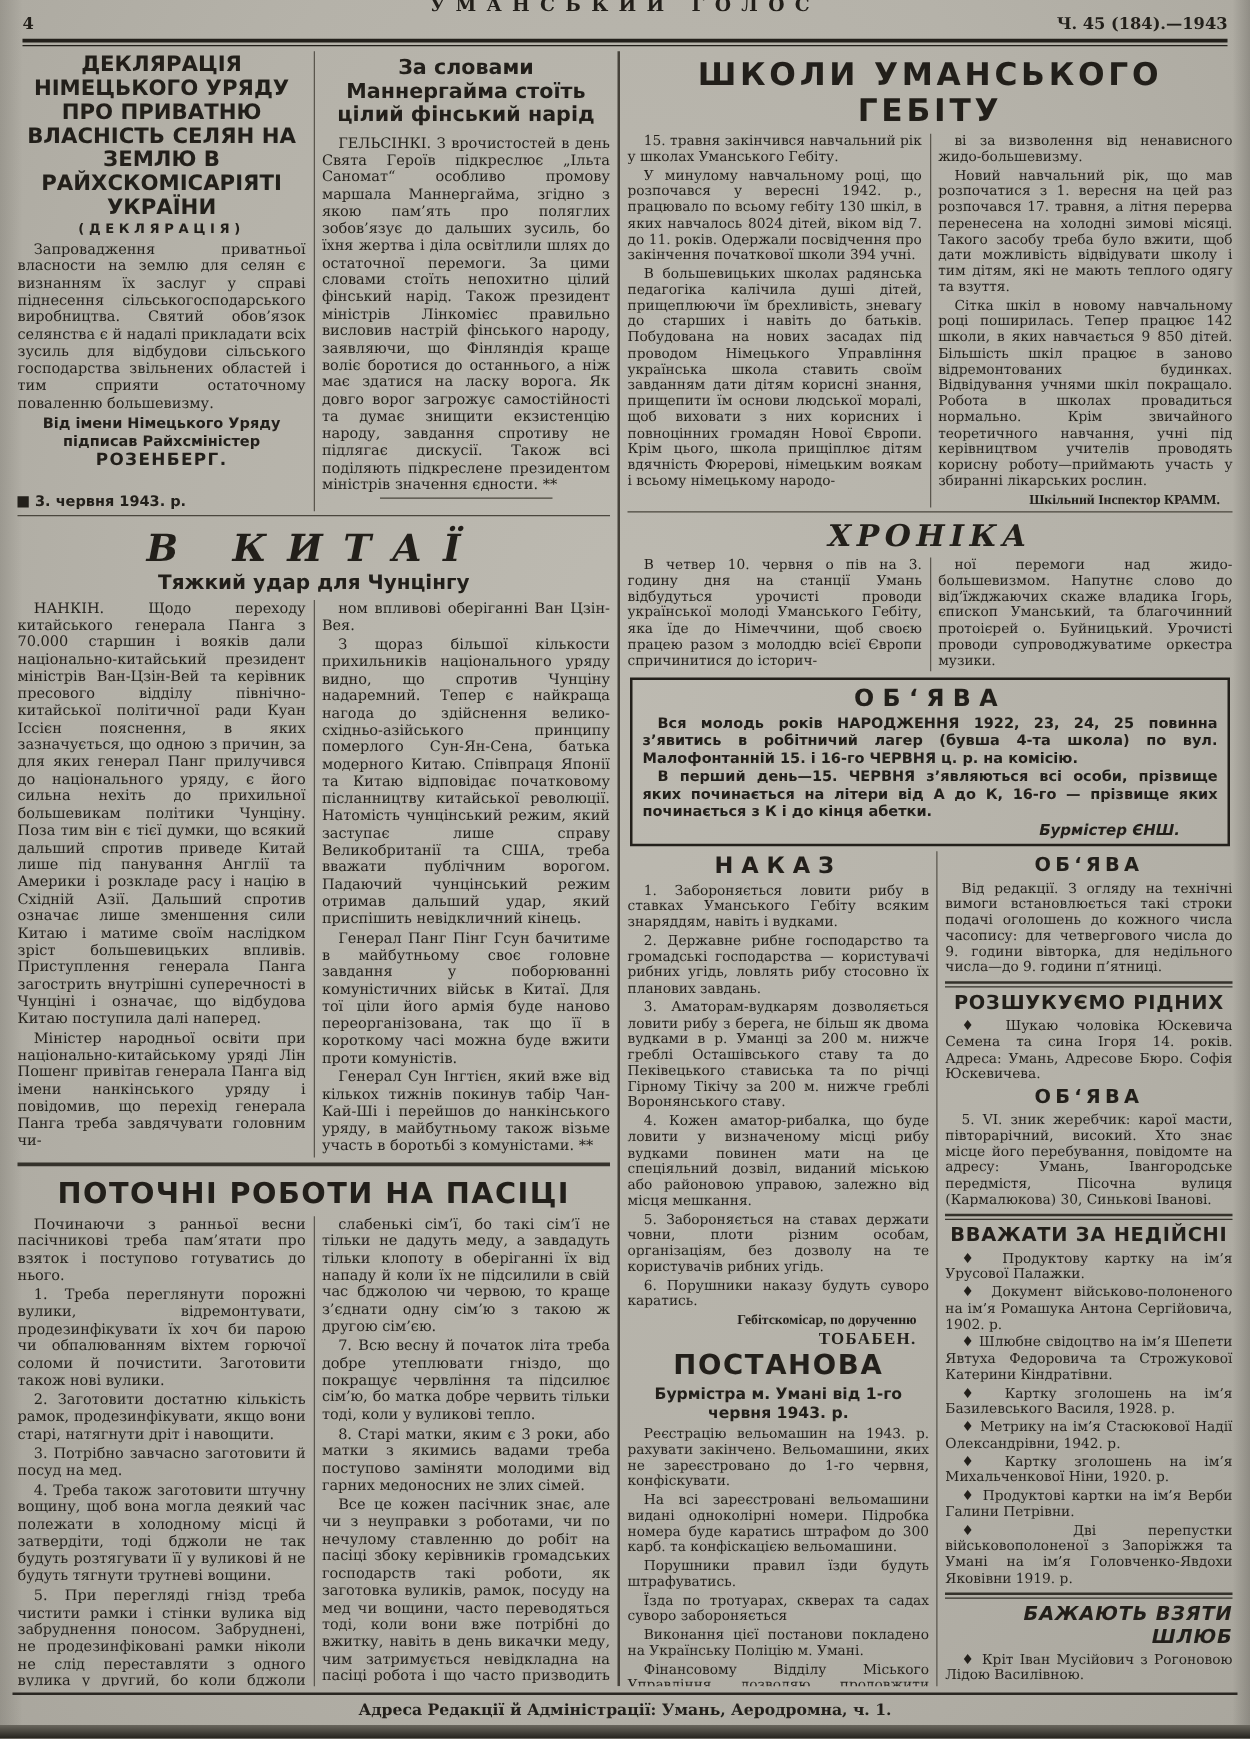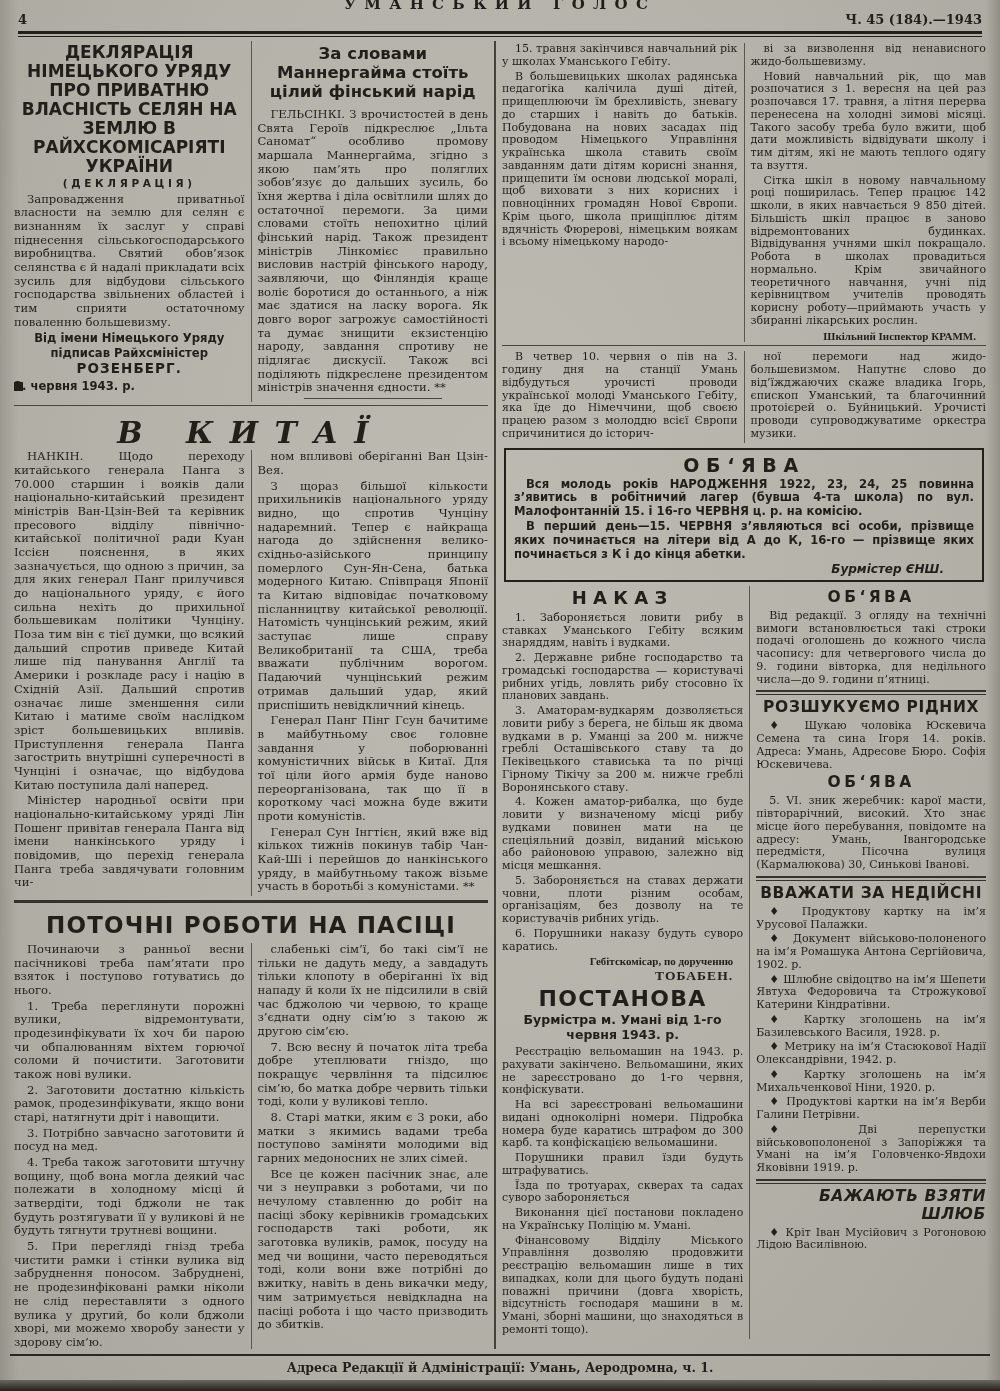--- a/index.html
+++ b/index.html
@@ -50,21 +50,21 @@
   .post-sub{font-size:12.5px;margin:0 0 4px;}
   .right-title{font-size:15.5px;letter-spacing:.22em;margin:3px 0 3px;}
   .right-title-plain{font-size:15.5px;letter-spacing:.04em;margin:3px 0 3px;}
   .marriage-title{font-style:italic;font-size:15.5px;letter-spacing:.04em;margin:3px 0 3px;
     font-family:"DejaVu Sans",sans-serif;font-weight:bold;text-align:right;}
   .headline-pasika{font-size:23px;letter-spacing:.05em;margin:3px 0 4px;}
   
   .sig-center{font-family:"DejaVu Sans",sans-serif;font-weight:bold;text-align:center;line-height:1.25;}
   .sig-name{font-size:13.5px;letter-spacing:.08em;}
   .sig-right{font-family:Liberation Serif, serif;font-weight:bold;text-align:right;padding-right:10px;}
-  .dateline{font-family:"DejaVu Sans",sans-serif;font-weight:bold;margin-top:3px;position:relative;}
+  .dateline{font-family:"DejaVu Sans",sans-serif;font-weight:bold;margin-top:18px;position:relative;padding-left:14px;}
   .dateline::before{content:"";position:absolute;left:0;top:2px;width:9px;height:9px;background:#23201b;}
   
   .obyava-box{border:2px solid #23201b;margin:5px 2px 4px;padding:4px 8px 3px;}
   .obyava-box .box-title{font-size:19px;letter-spacing:.35em;margin-bottom:2px;}
   .obyava-box p{font-family:"DejaVu Sans",sans-serif;font-weight:bold;font-size:11.6px;
     text-indent:12px;text-align:justify;line-height:1.2;margin:0 0 1px;}
   .box-sig{font-family:"DejaVu Sans",sans-serif;font-weight:bold;font-style:italic;text-align:right;padding-right:30px;font-size:12px;}
   
   .footer{padding:5px 0 0;}
   .footer-rule{border-top:2px solid #2a2722;margin:0 10px 4px;}
@@ -111,20 +111,21 @@
               <p>ГЕЛЬСІНКІ. З врочистостей в день Свята Героїв підкреслює „Ільта Саномат“ особливо промову маршала Маннергайма, згідно з якою пам’ять про поляглих зобов’язує до дальших зусиль, бо їхня жертва і діла освітлили шлях до остаточної перемоги. За цими словами стоїть непохитно цілий фінський нарід. Також президент міністрів Лінкомієс правильно висловив настрій фінського народу, заявляючи, що Фінляндія краще воліє боротися до останнього, а ніж має здатися на ласку ворога. Як довго ворог загрожує самостійності та думає знищити екзистенцію народу, завдання спротиву не підлягає дискусії. Також всі поділяють підкреслене президентом міністрів значення єдности.  **</p>
             </div>
           <div class="rule-short"></div>
         </div>
       </div>
 
       <div class="rule-thin"></div>
 
       <div class="section">
         <div class="headline-china">В КИТАЇ</div>
+        <div class="h-sans sub-china">Тяжкий удар для Чунцінгу</div>
         <div class="tc-row">
           <div class="col p-list">
               <p>НАНКІН. Щодо переходу китайського генерала Панга з 70.000 старшин і вояків дали національно-китайський президент міністрів Ван-Цзін-Вей та керівник пресового відділу північно-китайської політичної ради Куан Іссієн пояснення, в яких зазначується, що одною з причин, за для яких генерал Панг прилучився до національного уряду, є його сильна нехіть до прихильної большевикам політики Чунціну. Поза тим він є тієї думки, що всякий дальший спротив приведе Китай лише під панування Англії та Америки і розкладе расу і націю в Східній Азії. Дальший спротив означає лише зменшення сили Китаю і матиме своїм наслідком зріст большевицьких впливів. Приступлення генерала Панга загострить внутрішні суперечності в Чунціні і означає, що відбудова Китаю поступила далі наперед.</p>
               <p>Міністер народньої освіти при національно-китайському уряді Лін Пошенг привітав генерала Панга від імени нанкінського уряду і повідомив, що перехід генерала Панга треба завдячувати головним чи-</p>
             </div>
           <div class="vrule"></div>
           <div class="col p-list">
               <p>ном впливові оберіганні Ван Цзін-Вея.</p>
               <p>З щораз більшої кількости прихильників національного уряду видно, що спротив Чунціну надаремний. Тепер є найкраща нагода до здійснення велико-східньо-азійського принципу померлого Сун-Ян-Сена, батька модерного Китаю. Співпраця Японії та Китаю відповідає початковому післанництву китайської революції. Натомість чунцінський режим, який заступає лише справу Великобританії та США, треба вважати публічним ворогом. Падаючий чунцінський режим отримав дальший удар, який приспішить невідкличний кінець.</p>
               <p>Генерал Панг Пінг Гсун бачитиме в майбутньому своє головне завдання у поборюванні комуністичних військ в Китаї. Для тої ціли його армія буде наново переорганізована, так що її в короткому часі можна буде вжити проти комуністів.</p>
@@ -158,40 +159,43 @@
           </div>
         </div>
       </div>
     </div>
 
     <div class="main-vrule"></div>
 
     <div class="half-right">
 
       <div class="section">
+        <div class="h-sans headline-schools">ШКОЛИ УМАНСЬКОГО ГЕБІТУ</div>
         <div class="tc-row">
           <div class="col p-list">
               <p>15. травня закінчився навчальний рік у школах Уманського Гебіту.</p>
+              <p>У минулому навчальному році, що розпочався у вересні 1942. р., працювало по всьому гебіту 130 шкіл, в яких навчалось 8024 дітей, віком від 7. до 11. років. Одержали посвідчення про закінчення початкової школи 394 учні.</p>
               <p>В большевицьких школах радянська педагогіка калічила душі дітей, прищеплюючи їм брехливість, зневагу до старших і навіть до батьків. Побудована на нових засадах під проводом Німецького Управління українська школа ставить своїм завданням дати дітям корисні знання, прищепити їм основи людської моралі, щоб виховати з них корисних і повноцінних громадян Нової Європи. Крім цього, школа прищіплює дітям вдячність Фюрерові, німецьким воякам і всьому німецькому народо-</p>
             </div>
           <div class="vrule"></div>
           <div class="col">
             <div class="p-list">
                 <p>ві за визволення від ненависного жидо-большевизму.</p>
                 <p>Новий навчальний рік, що мав розпочатися з 1. вересня на цей раз розпочався 17. травня, а літня перерва перенесена на холодні зимові місяці. Такого засобу треба було вжити, щоб дати можливість відвідувати школу і тим дітям, які не мають теплого одягу та взуття.</p>
                 <p>Сітка шкіл в новому навчальному році поширилась. Тепер працює 142 школи, в яких навчається 9 850 дітей. Більшість шкіл працює в заново відремонтованих будинках. Відвідування учнями шкіл покращало. Робота в школах провадиться нормально. Крім звичайного теоретичного навчання, учні під керівництвом учителів проводять корисну роботу—приймають участь у збиранні лікарських рослин.</p>
               </div>
             <div class="sig-right">Шкільний Інспектор КРАММ.</div>
           </div>
         </div>
       </div>
 
       <div class="rule-thin"></div>
 
       <div class="section">
+        <div class="headline-chron">ХРОНІКА</div>
         <div class="tc-row">
           <div class="col p-list">
               <p>В четвер 10. червня о пів на 3. годину дня на станції Умань відбудуться урочисті проводи української молоді Уманського Гебіту, яка їде до Німеччини, щоб своєю працею разом з молоддю всієї Європи спричинитися до історич-</p>
             </div>
           <div class="vrule"></div>
           <div class="col p-list">
               <p>ної перемоги над жидо-большевизмом. Напутнє слово до від’їжджаючих скаже владика Ігорь, єпископ Уманський, та благочинний протоієрей о. Буйницький. Урочисті проводи супроводжуватиме оркестра музики.</p>
             </div>
         </div>
       </div>

